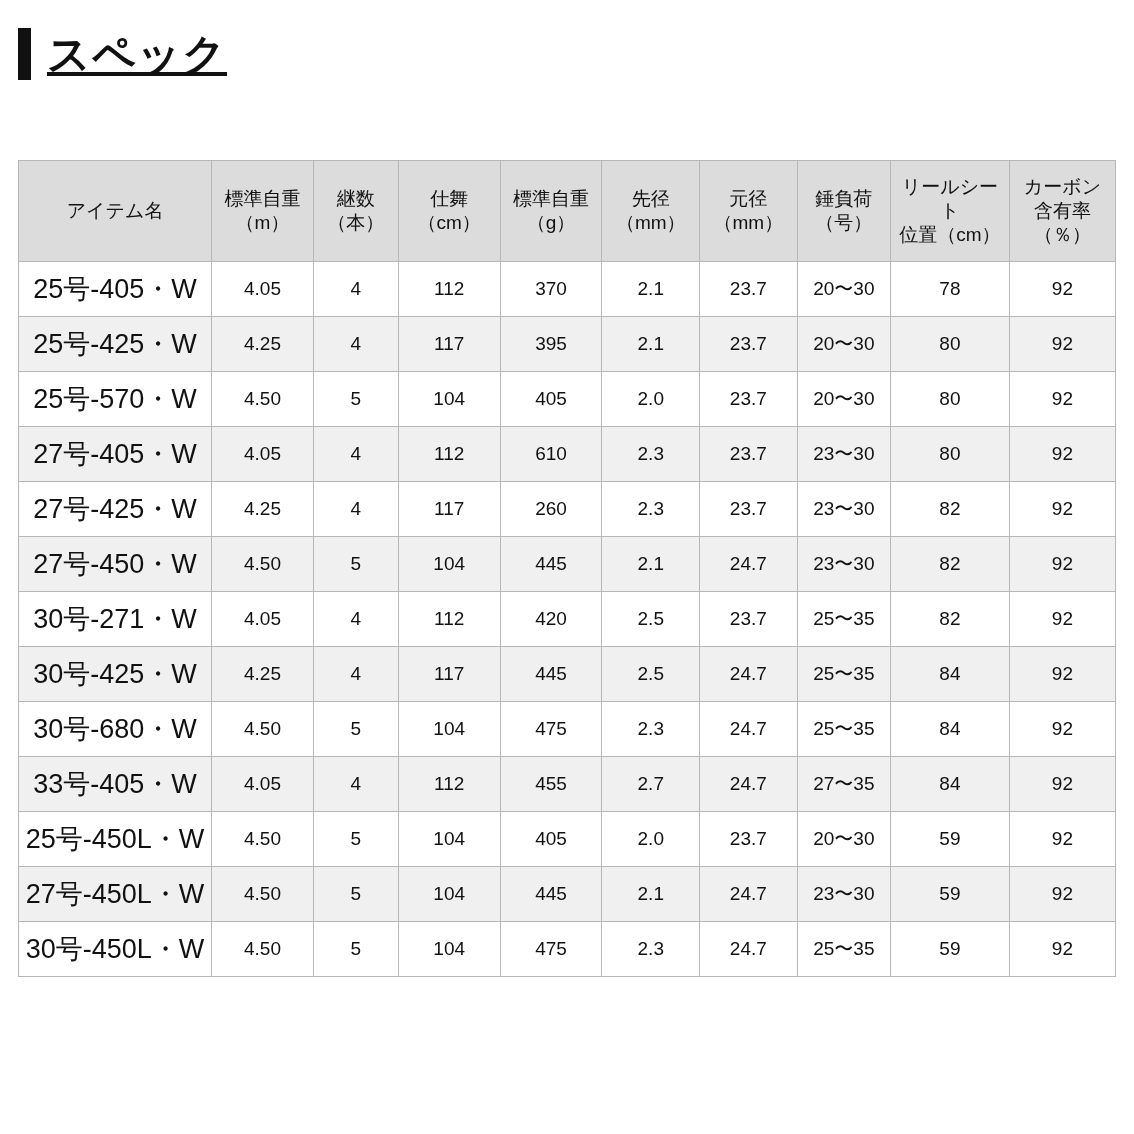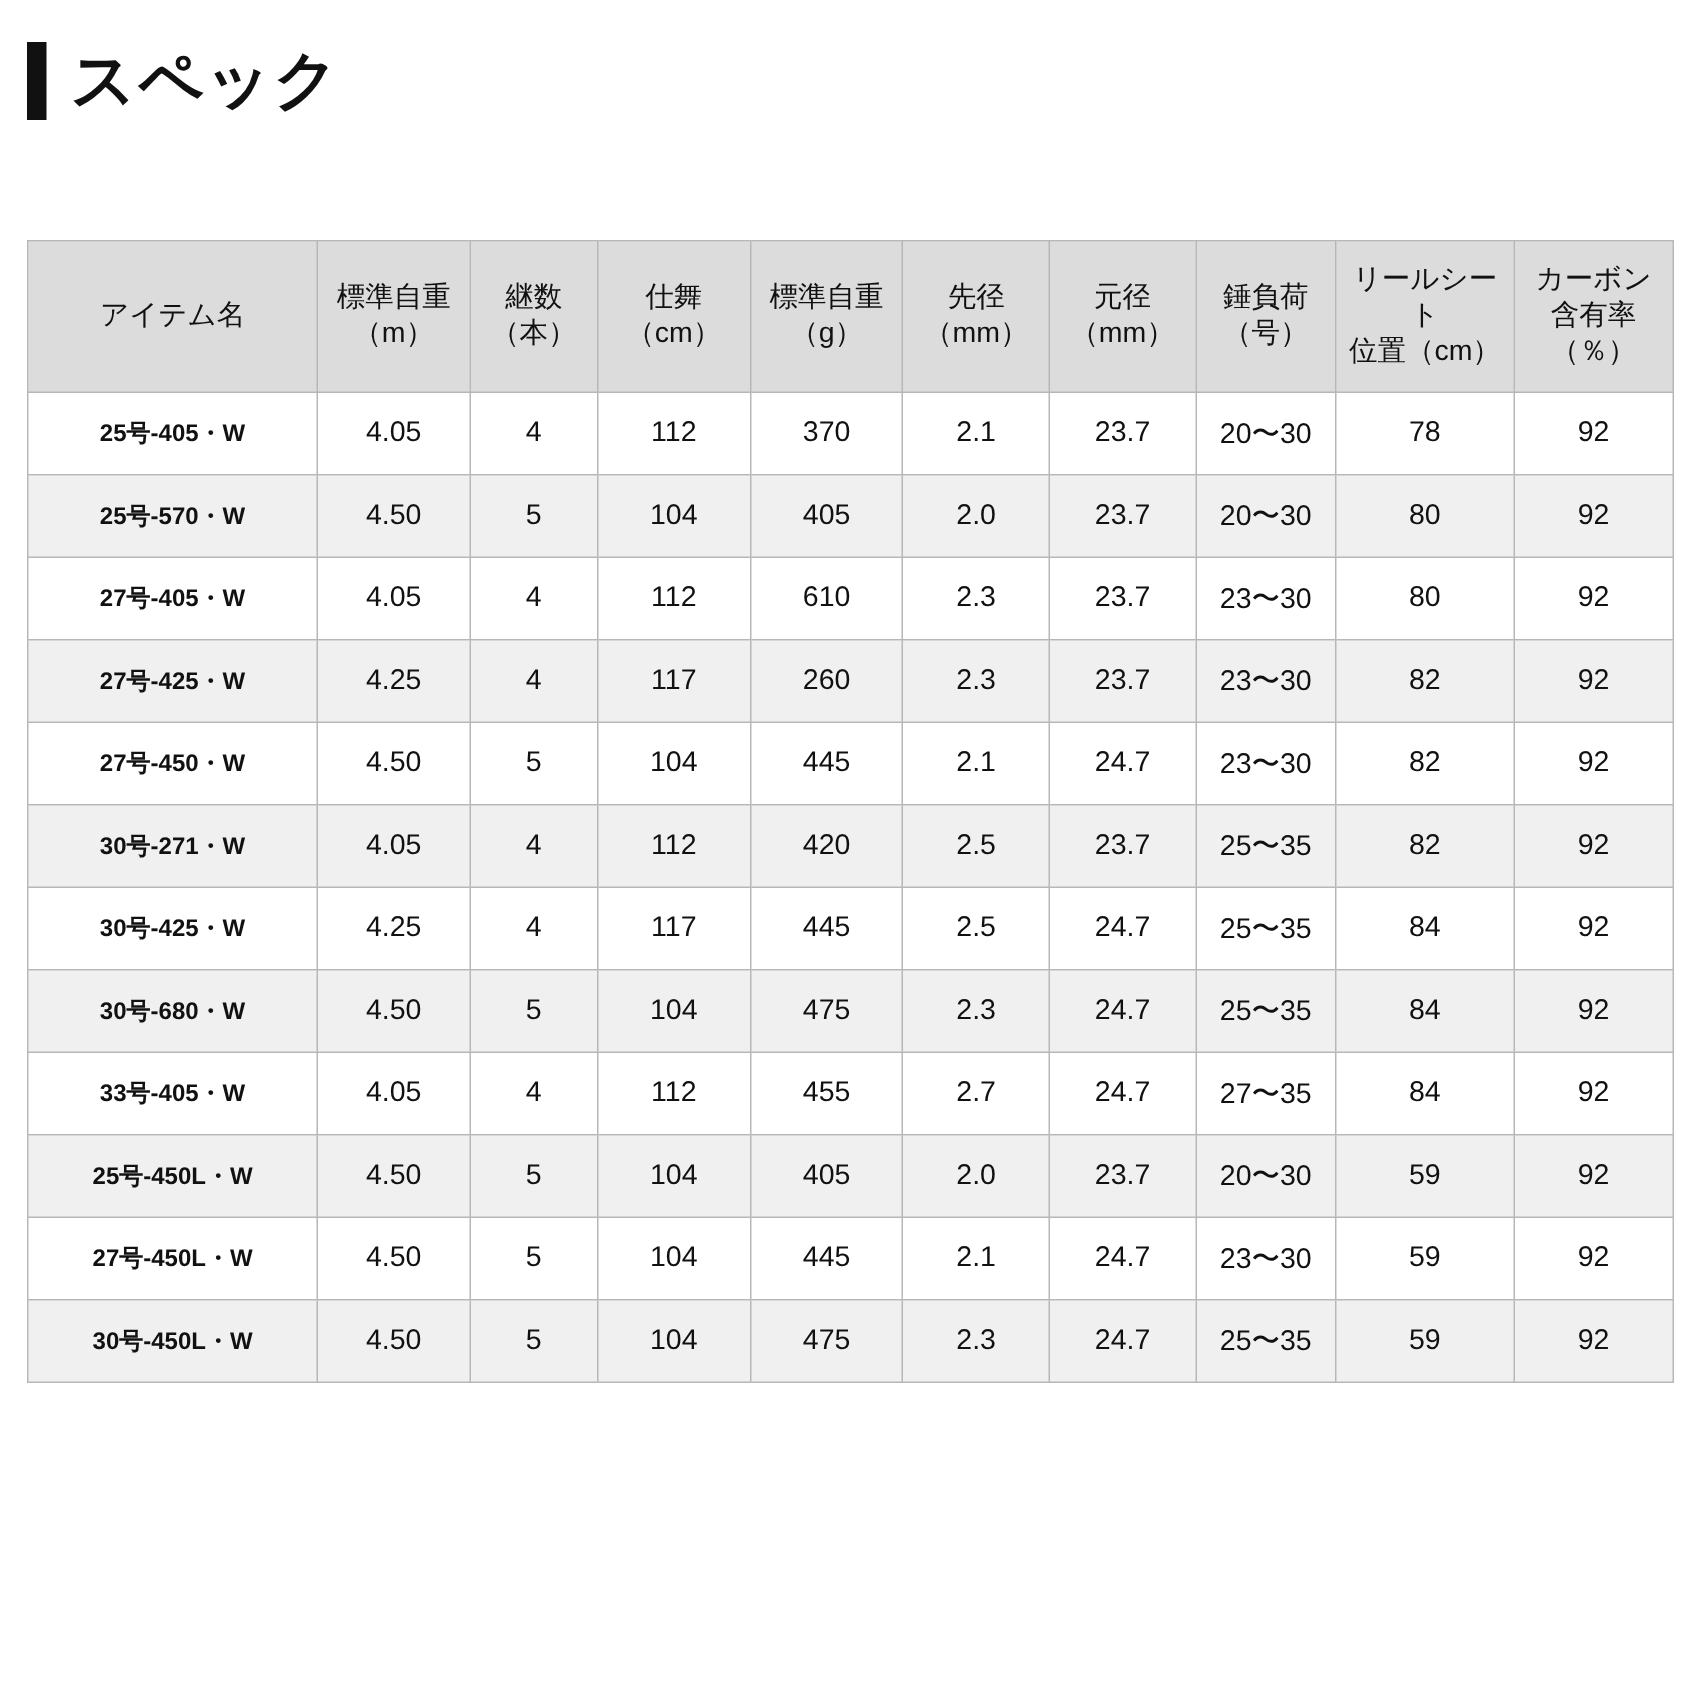--- a/index.html
+++ b/index.html
@@ -31,20 +31,21 @@
     height: 52px;
     background: #111111;
     margin-right: 16px;
   }
   .title-text {
     font-size: 43px;
     font-weight: bold;
     letter-spacing: 1px;
     color: #111111;
     line-height: 1;
+    text-decoration: underline;
   }
   .table-wrap {
     margin: 70px 18px 0 18px;
   }
   table.spec {
     border-collapse: collapse;
     width: 1098px;
     table-layout: fixed;
   }
   table.spec th, table.spec td {
@@ -67,22 +68,21 @@
   }
   table.spec tbody td {
     height: 54px;
     background: #ffffff;
     padding: 0 2px;
   }
   table.spec tbody tr:nth-child(even) td {
     background: #f0f0f0;
   }
   table.spec tbody td.item {
-    font-size: 16px;
-    font-weight: bold;
+    font-size: 27px;
   }
   
   col.c0 { width: 182px; }
   col.c1 { width: 96px; }
   col.c2 { width: 80px; }
   col.c3 { width: 96px; }
   col.c4 { width: 96px; }
   col.c5 { width: 92px; }
   col.c6 { width: 92px; }
   col.c7 { width: 88px; }
@@ -135,20 +135,32 @@
             <td>4</td>
             <td>112</td>
             <td>370</td>
             <td>2.1</td>
             <td>23.7</td>
             <td>20〜30</td>
             <td>78</td>
             <td>92</td>
           </tr>
           <tr>
+            <td class="item">25号-425・W</td>
+            <td>4.25</td>
+            <td>4</td>
+            <td>117</td>
+            <td>395</td>
+            <td>2.1</td>
+            <td>23.7</td>
+            <td>20〜30</td>
+            <td>80</td>
+            <td>92</td>
+          </tr>
+          <tr>
             <td class="item">25号-570・W</td>
             <td>4.50</td>
             <td>5</td>
             <td>104</td>
             <td>405</td>
             <td>2.0</td>
             <td>23.7</td>
             <td>20〜30</td>
             <td>80</td>
             <td>92</td>

